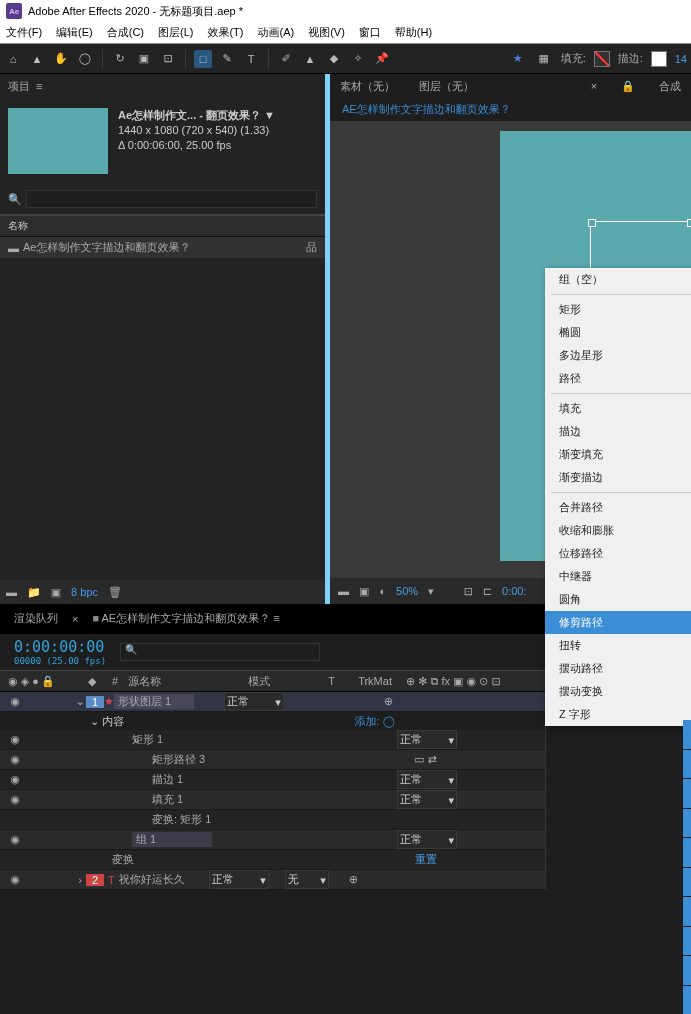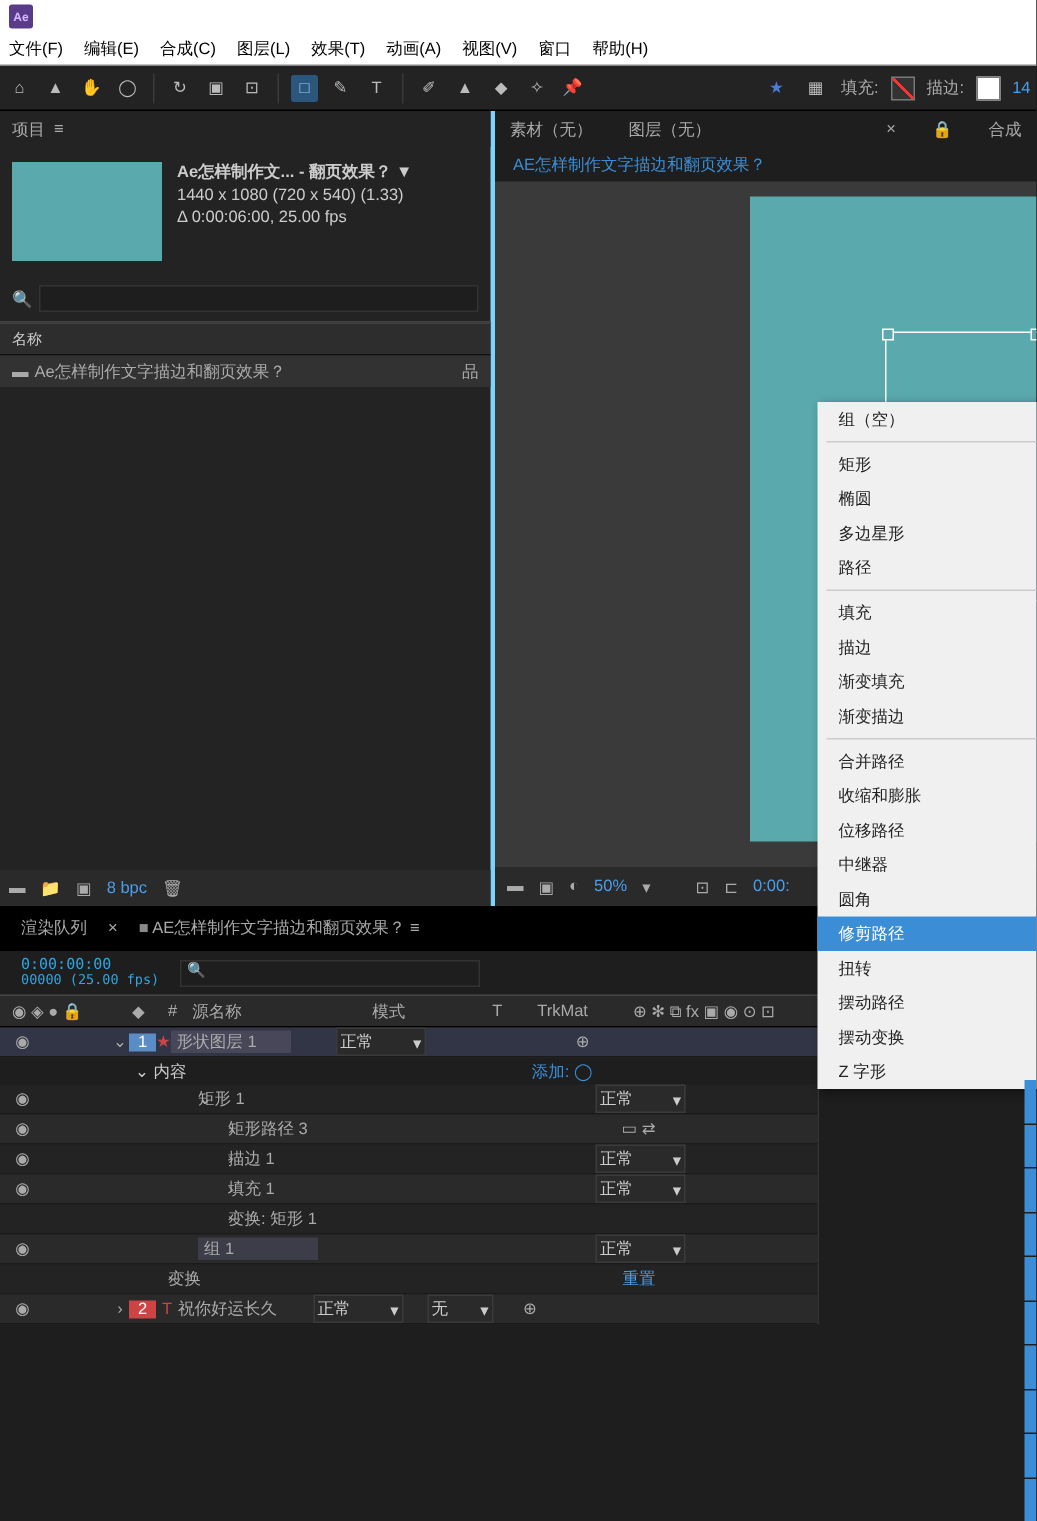--- a/index.html
+++ b/index.html
@@ -11,21 +11,21 @@
     .toolbar { background:#232323; height:30px; display:flex; align-items:center; padding:0 4px; gap:8px; border-bottom:1px solid #000; }
     .tool-ico { width:18px; height:18px; display:flex; align-items:center; justify-content:center; color:#bbb; }
     .tool-sel { background:#2b577d; border-radius:2px; padding:1px; }
     .tool-group { display:flex; gap:6px; align-items:center; }
     .tool-sep { width:1px; height:20px; background:#3a3a3a; }
     .toolbar-right { margin-left:auto; display:flex; gap:8px; align-items:center; font-size:11px; }
     .swatch { width:16px; height:16px; border:1px solid #777; }
     .sw-none { position:relative; }
     .sw-none::after { content:""; position:absolute; left:0; top:0; width:100%; height:100%; background:linear-gradient(to top right,transparent 45%,#f33 45%,#f33 55%,transparent 55%); }
     .main { display:flex; height:530px; }
-    .left-panel { width:330px; background:#232323; border-right:3px solid #7dd3fc; display:flex; flex-direction:column; }
+    .left-panel { width:330px; background:#232323; border-right:5px solid #7dd3fc; display:flex; flex-direction:column; }
     .panel-tab { height:24px; display:flex; align-items:center; padding:0 8px; gap:6px; background:#232323; }
     .proj-row { display:flex; padding:10px 8px; gap:10px; }
     .thumb { width:100px; height:66px; background:#5aa9ad; }
     .proj-meta { font-size:10px; color:#ccc; line-height:15px; }
     .search-row { padding:6px 8px; display:flex; align-items:center; gap:4px; border-bottom:1px solid #444; }
     .search-input { flex:1; background:#1e1e1e; border:1px solid #333; height:18px; color:#ccc; padding:0 4px; font-size:10px; }
     .col-hdr { background:#2d2d2d; padding:3px 8px; border-top:1px solid #444; border-bottom:1px solid #111; color:#ccc; font-size:10px; }
     .proj-item { padding:3px 8px; display:flex; align-items:center; background:#323232; }
     .proj-footer { margin-top:auto; background:#2a2a2a; height:24px; display:flex; align-items:center; padding:0 6px; gap:10px; }
     .right-panel { flex:1; background:#232323; display:flex; flex-direction:column; }
@@ -38,21 +38,21 @@
     .rect-obj::before { left:-3px; top:-3px; }
     .rect-obj::after { left:50%; top:-3px; margin-left:-3px; }
     .viewer-footer { height:26px; background:#2a2a2a; display:flex; align-items:center; padding:0 8px; gap:10px; }
     .ctx-menu { position:absolute; left:545px; top:268px; width:162px; background:#f0f0f0; box-shadow:2px 2px 6px rgba(0,0,0,.5); }
     .ctx-item { padding:4px 14px; color:#222; font-size:11px; cursor:default; }
     .ctx-item.sel { background:#3b8dd6; color:#fff; }
     .ctx-sep { height:1px; background:#ccc; margin:3px 6px; }
     .timeline { height:410px; background:#1e1e1e; display:flex; flex-direction:column; }
     .tl-tabs { height:30px; display:flex; align-items:center; gap:14px; padding:0 14px; background:#000000; border-bottom:1px solid #000; }
     .tl-time-row { display:flex; align-items:center; padding:4px 14px; gap:14px; }
-    .timecode { color:#2fa4e0; font-family:monospace; font-size:10px; }
+    .timecode { color:#2fa4e0; font-family:monospace; font-size:15px; }
     .frames { color:#2fa4e0; font-family:monospace; font-size:9px; }
     .tl-header { background:#2a2a2a; height:22px; display:flex; align-items:center; padding:0 8px; gap:10px; font-size:10px; border-top:1px solid #444; border-bottom:1px solid #000; }
     .layer-row { height:20px; display:flex; align-items:center; padding:0 8px; font-size:10px; background:#232323; border-bottom:1px solid #1a1a1a; }
     .lr-alt { background:#2a2a2a; }
     .lr-sel { background:#323546; }
     .eye { width:14px; text-align:center; }
     .tw { width:12px; color:#aaa; cursor:default; text-align:center; }
     .lnum { width:18px; text-align:center; }
     .mode-sel { background:#2a2a2a; border:1px solid #3a3a3a; color:#ccc; font-size:10px; width:60px; padding:1px 2px; display:flex; justify-content:space-between; align-items:flex-end; }
     .star { color:#c44; }
@@ -64,20 +64,21 @@
     .graph-left { width:545px; }
     .graph-right { flex:1; border-left:1px solid #333; }
     .vbar { position:absolute; right:0; top:720px; bottom:0; width:8px; display:flex; flex-direction:column; gap:1px; }
     .vbar div { flex:1; background:#3b8dd6; }
   </style>
 </head>
 <body>
 
 <div class="titlebar">
   <div class="ae-icon">Ae</div>
+  <span>Adobe After Effects 2020 - 无标题项目.aep *</span>
 </div>
 
 <div class="menubar">
   <span>文件(F)</span>
   <span>编辑(E)</span>
   <span>合成(C)</span>
   <span>图层(L)</span>
   <span>效果(T)</span>
   <span>动画(A)</span>
   <span>视图(V)</span>
@@ -204,21 +205,21 @@
     </div>
   </div>
   <div class="tl-header">
     <span style="width:70px">◉ ◈ ● 🔒</span>
     <span style="width:14px">◆</span>
     <span>#</span>
     <span style="width:110px">源名称</span>
     <span style="width:70px">模式</span>
     <span style="width:20px">T</span>
     <span>TrkMat</span>
-    <span style="margin-left:20px">⊕ ✻ ⧉ fx ▣ ◉ ⊙ ⊡</span>
+    <span style="margin-left:4px">⊕ ✻ ⧉ fx ▣ ◉ ⊙ ⊡</span>
   </div>
 
   <div class="graph-row">
     <div class="graph-left">
       <div class="layer-row lr-sel">
         <span class="eye">◉</span>
         <span style="width:52px"></span>
         <span class="tw">⌄</span>
         <span class="lnum" style="background:#5a8dc6;color:#fff">1</span>
         <span class="star">★</span>

